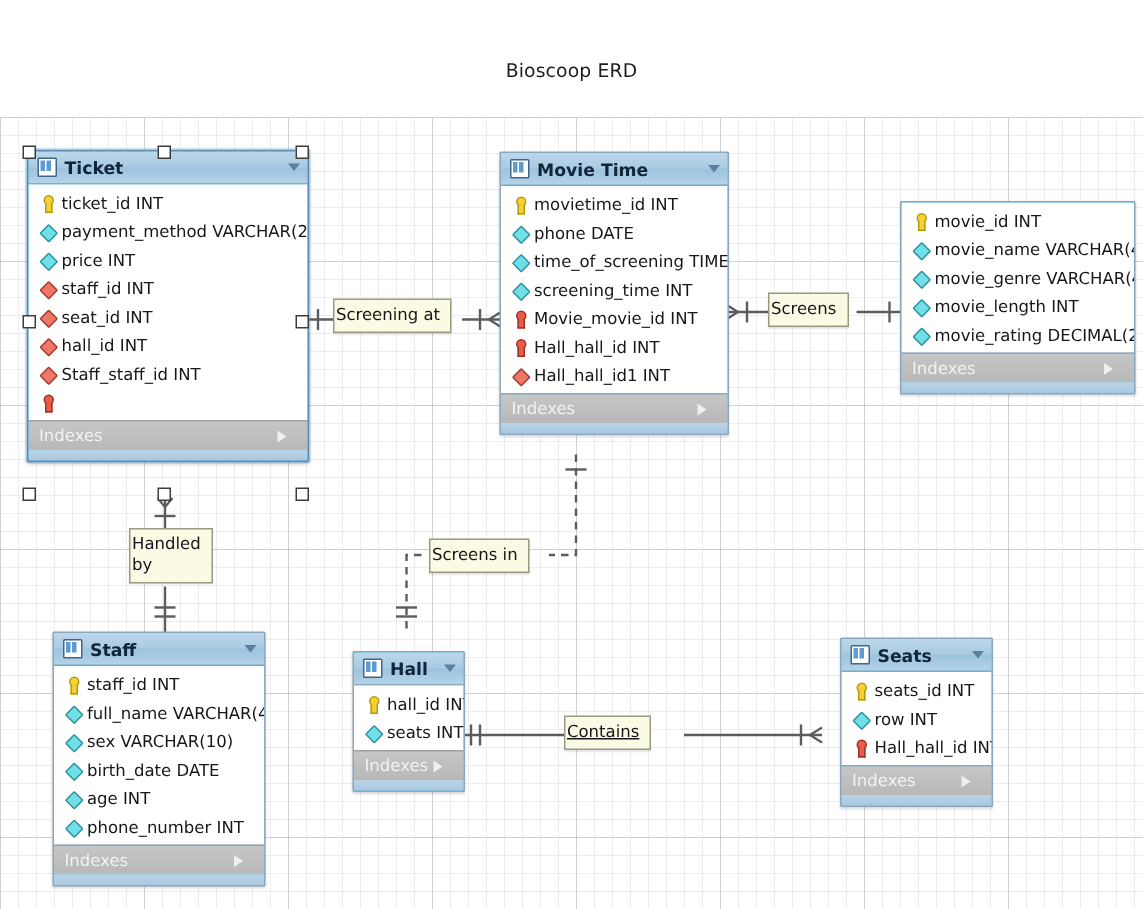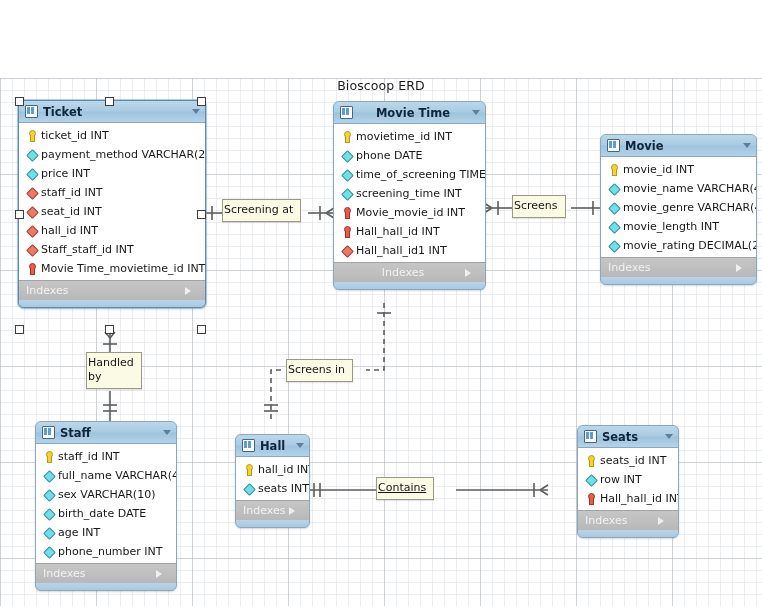--- a/index.html
+++ b/index.html
@@ -25,29 +25,28 @@
       linear-gradient(to bottom, rgba(205,210,220,.40) 1px, transparent 1px);
     background-size:96px 96px,96px 96px,12px 12px,12px 12px;
     background-position:0 0,0 0,0 0,0 0;
   }
   
   .diagram-title{
     position:absolute;left:0;top:39px;width:762px;
     text-align:center;
     font-size:12.5px;color:#1c1c1c;
     letter-spacing:.1px;
-    margin-top:39px;
   }
   
   #links{position:absolute;left:0;top:0;width:762px;height:606px;}
   
   .table{
     position:absolute;
     border:1px solid #8aa7bd;
-    border-radius:6px;
+    border-radius:1px;
     background:#7dd3fc;
     box-shadow:0 1px 2px rgba(0,0,0,.16);
     overflow:hidden;
     font-size:11px;
   }
   .tbl-head{
     display:flex;align-items:center;
     height:21px;
     padding:0 5px 0 6px;
     background:linear-gradient(to bottom,#bcd7ea 0%,#a9cbe3 48%,#9dc3de 52%,#b4d3e8 100%);
@@ -272,40 +271,39 @@
       <div class="col">
           <span class="cico fk"></span>
           <span>hall_id INT</span>
         </div>
       <div class="col">
           <span class="cico fk"></span>
           <span>Staff_staff_id INT</span>
         </div>
       <div class="col">
           <span class="cico pkfk"></span>
-          <span>Movie Time_movietime_id INT</span>
         </div>
     </div>
     <div class="indexes">
       <span class="ilabel">Indexes</span>
       <span class="tri-r"></span>
     </div>
     <div class="tbl-foot"></div>
   </div>
 
   <div class="handle" style="left:15px;top:97px;"></div>
   <div class="handle" style="left:105px;top:97px;"></div>
   <div class="handle" style="left:197px;top:97px;"></div>
   <div class="handle" style="left:15px;top:210px;"></div>
   <div class="handle" style="left:197px;top:210px;"></div>
   <div class="handle" style="left:15px;top:325px;"></div>
   <div class="handle" style="left:105px;top:325px;"></div>
   <div class="handle" style="left:197px;top:325px;"></div>
 
-  <div class="table" style="left:333px;top:101px;width:151px;text-align:center;">
+  <div class="table" style="left:333px;top:101px;width:151px;">
     <div class="tbl-head">
       <span class="tbl-ico"></span>
       <span class="tbl-name">Movie Time</span>
       <span class="caret"></span>
     </div>
     <div class="cols">
       <div class="col">
           <span class="cico pk"></span>
           <span>movietime_id INT</span>
         </div>
@@ -335,25 +333,20 @@
         </div>
     </div>
     <div class="indexes">
       <span class="ilabel">Indexes</span>
       <span class="tri-r"></span>
     </div>
     <div class="tbl-foot"></div>
   </div>
 
   <div class="table" style="left:600px;top:134px;width:155px;">
-    <div class="tbl-head">
-      <span class="tbl-ico"></span>
-      <span class="tbl-name">Movie</span>
-      <span class="caret"></span>
-    </div>
     <div class="cols">
       <div class="col">
           <span class="cico pk"></span>
           <span>movie_id INT</span>
         </div>
       <div class="col">
           <span class="cico plain"></span>
           <span>movie_name VARCHAR(45)</span>
         </div>
       <div class="col">
@@ -431,21 +424,21 @@
           <span>seats INT</span>
         </div>
     </div>
     <div class="indexes">
       <span class="ilabel">Indexes</span>
       <span class="tri-r"></span>
     </div>
     <div class="tbl-foot"></div>
   </div>
 
-  <div class="table" style="left:577px;top:425px;width:100px;">
+  <div class="table" style="left:560px;top:425px;width:100px;">
     <div class="tbl-head">
       <span class="tbl-ico"></span>
       <span class="tbl-name">Seats</span>
       <span class="caret"></span>
     </div>
     <div class="cols">
       <div class="col">
           <span class="cico pk"></span>
           <span>seats_id INT</span>
         </div>

